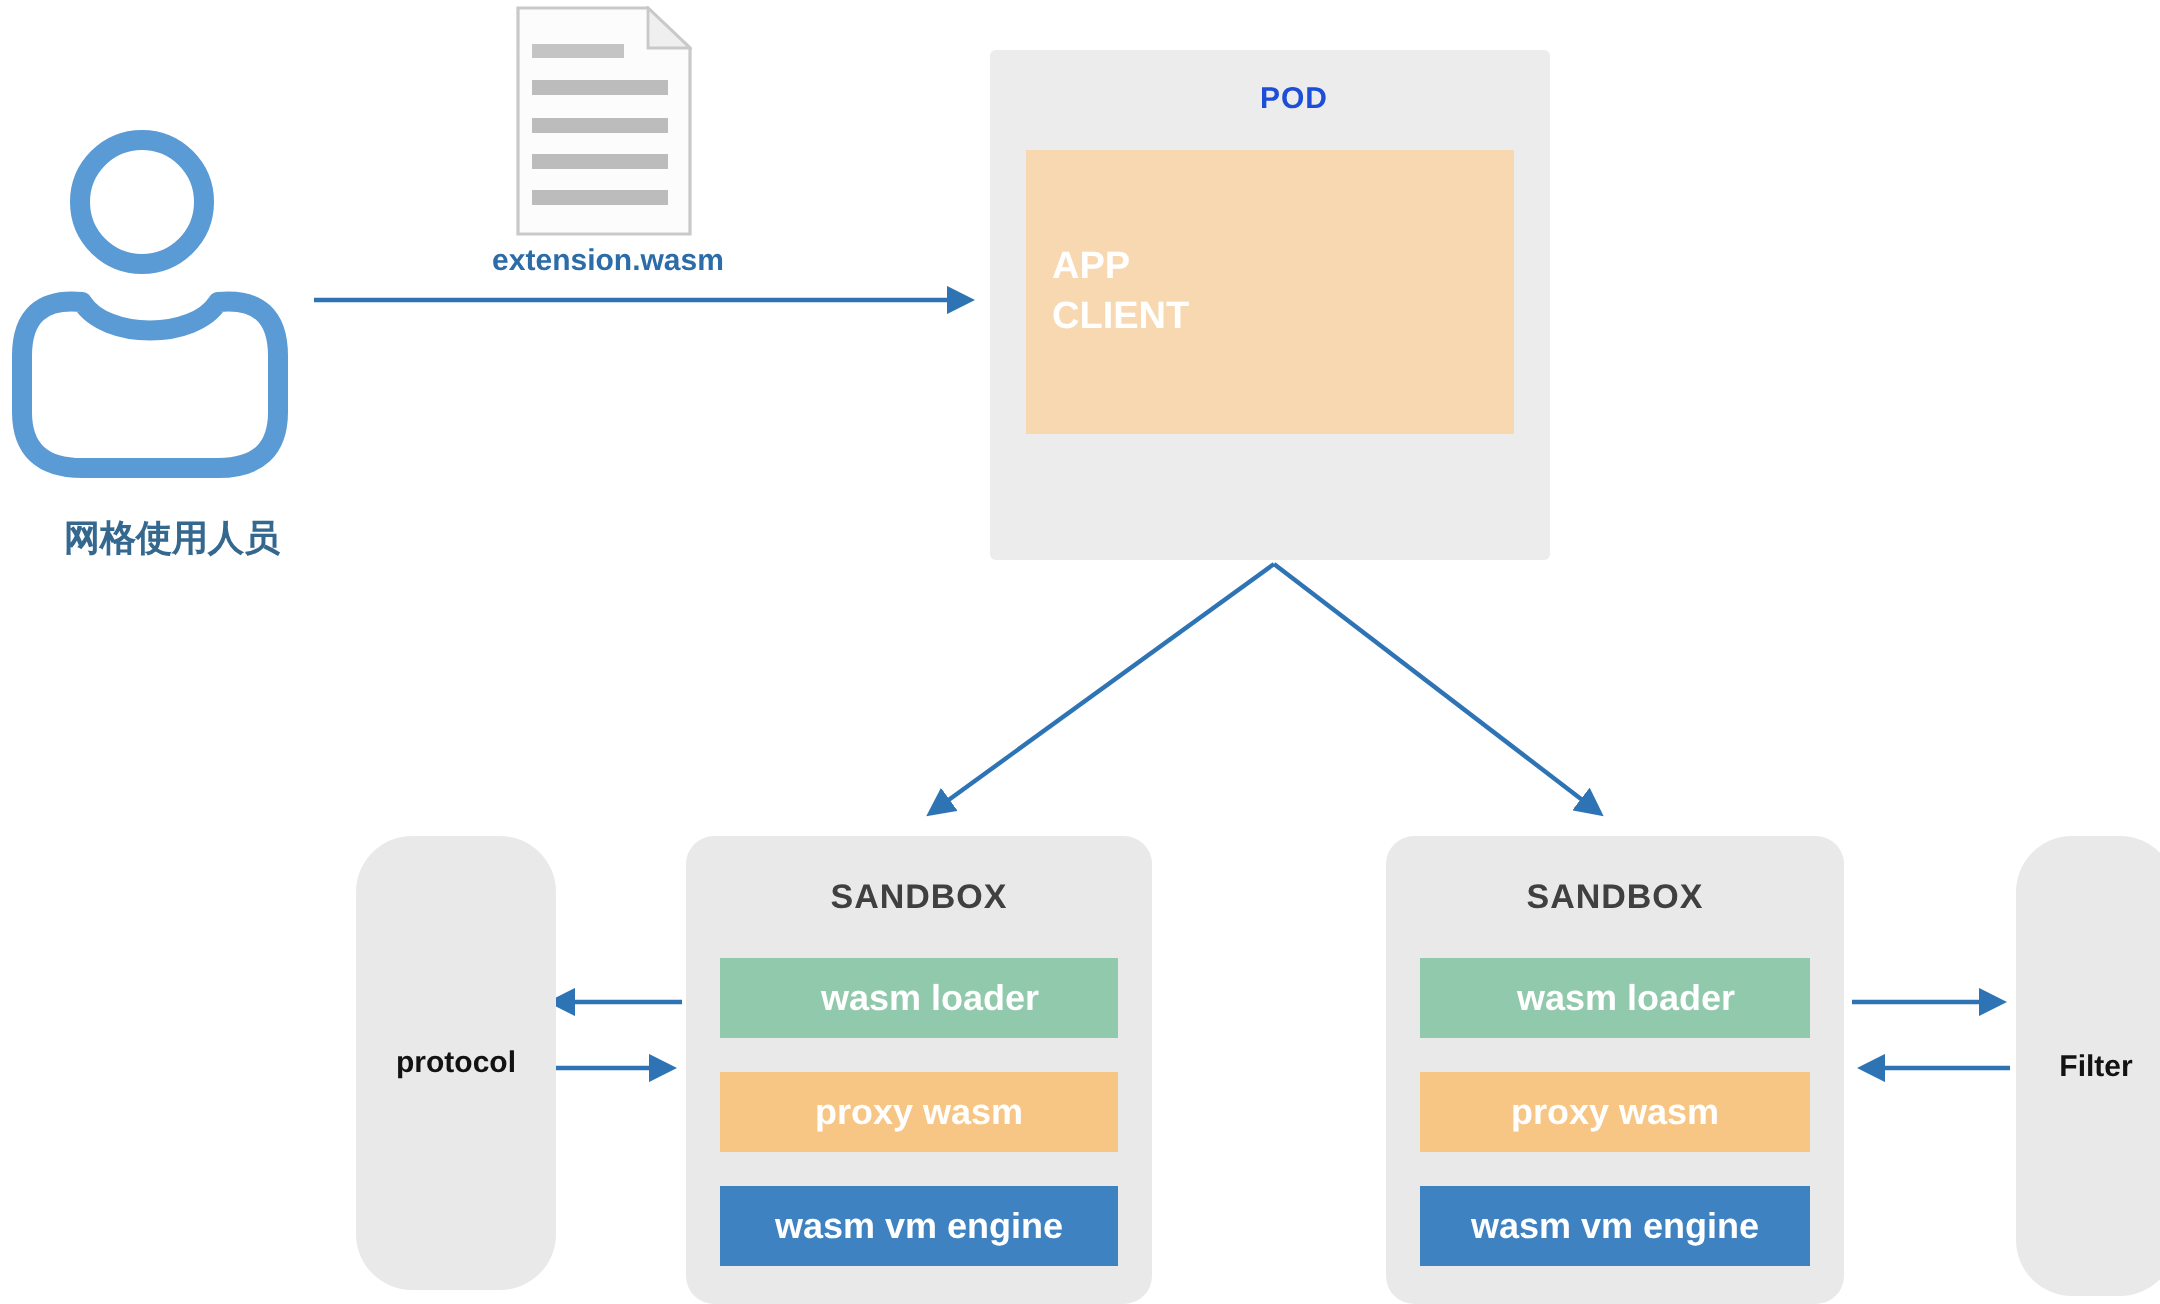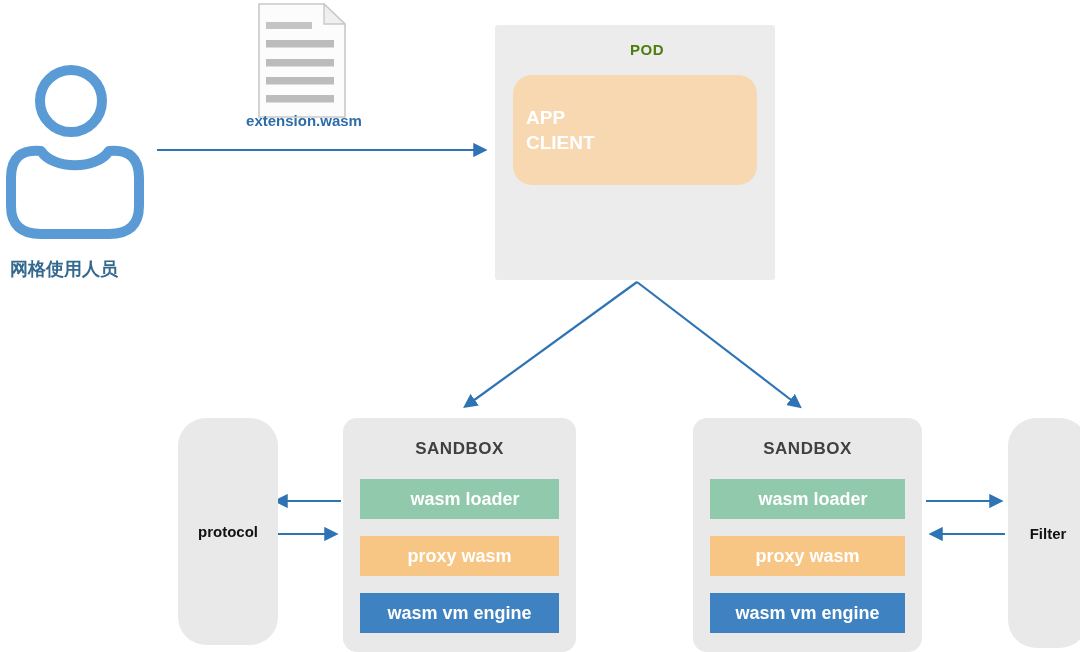--- a/index.html
+++ b/index.html
@@ -21,50 +21,49 @@
     width: 1080px; height: 652px;
     pointer-events: none;
   }
   .arrow { stroke: var(--arrow, #2e74b5); stroke-width: 2.2; fill: none; }
   #ah path { fill: var(--arrow, #2e74b5); }
 
   
   .person-stroke { stroke: var(--person-icon, #5b9bd5); fill: none; stroke-width: 10; stroke-linejoin: round; stroke-linecap: round; }
   .user-label {
     left: 10px; top: 257px; width: 130px;
-    text-align: left;
+    text-align: right;
     font-size: 18px; font-weight: bold;
     color: var(--user-label-text, #35688f);
   }
 
   
   .file-svg { left: 258px; top: 3px; }
   .file-label {
-    left: 236px; top: 112px; width: 136px;
+    left: 236px; top: 122px; width: 136px;
     text-align: center;
     font-size: 15px; font-weight: bold;
     color: var(--file-label-text, #2c6ca8);
   }
 
   
   .pod {
     left: 495px; top: 25px; width: 280px; height: 255px;
     background: var(--pod-bg, #ececec);
     border-radius: 3px;
   }
   .pod-title {
     margin-top: 16px; text-align: center;
     font-size: 15px; font-weight: bold; letter-spacing: 0.5px;
-    color: #4d7c0f;
+    color: #1d4ed8;
     margin-left: 24px;
   }
   .app-client {
-    position: absolute; left: 18px; top: 50px; width: 244px; height: 110px;
+    position: absolute; left: 18px; top: 50px; width: 244px; height: 142px;
     background: var(--app-client-bg, #f8d8b0);
-    border-radius: 19px;
   }
   .app-client-label {
     position: absolute; left: 13px; top: 50%; transform: translateY(-50%);
     width: 95px;
     color: #ffffff; font-size: 19px; font-weight: bold; line-height: 1.32;
   }
   .framework {
     position: absolute; right: 18px; top: 14px; width: 120px; height: 81px;
     background: #ffffff;
     border: 2px dotted #454545;

